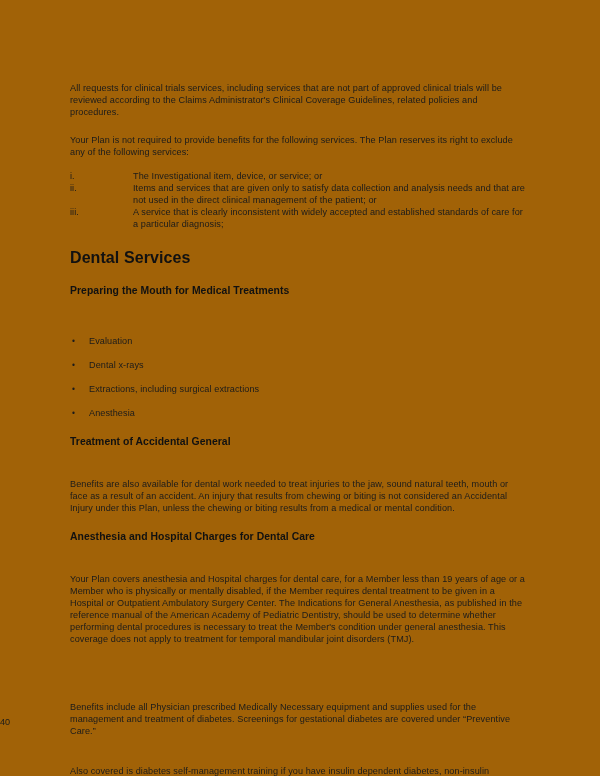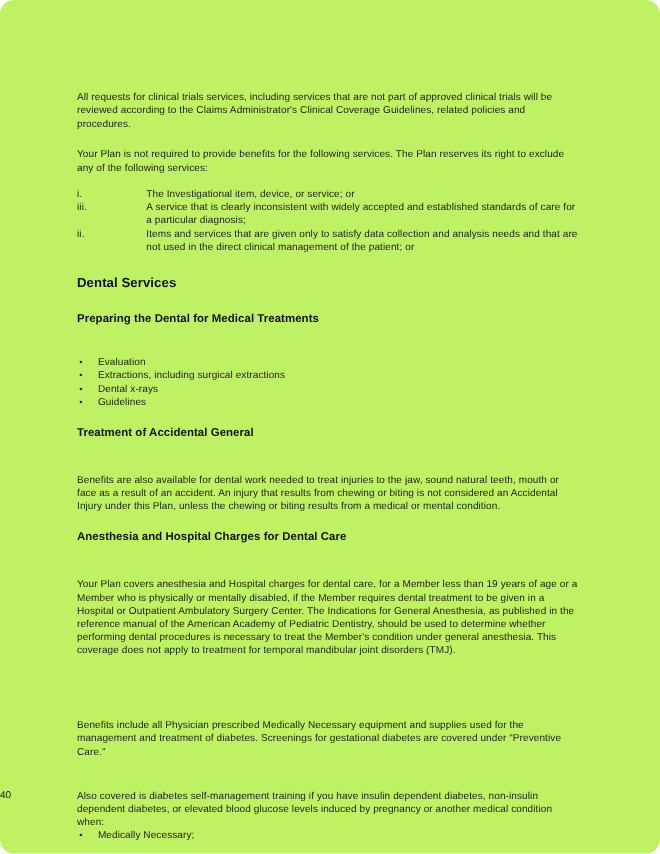--- a/index.html
+++ b/index.html
@@ -14,22 +14,21 @@
     position: relative;
     overflow: hidden;
     font-family: "Liberation Sans", sans-serif;
     color: #1a1a1a;
     -webkit-font-smoothing: antialiased;
   }
 
   .page {
     position: absolute;
     inset: 0;
-    background: #bef264;
-    border-radius: 13px;
+    background: #a16207;
   }
 
   .content {
     position: absolute;
     left: 70px;
     top: 82px;
     width: 458px;
   }
 
   
@@ -61,21 +60,21 @@
     position: absolute;
     left: 0;
     top: 0;
     width: 50px;
     font-size: 9.1px;
     line-height: 12.0px;
   }
 
   
   .h1 {
-    font-size: 12px;
+    font-size: 16px;
     font-weight: bold;
     line-height: 17px;
     margin: 0;
     letter-spacing: 0.005em;
     color: #111111;
   }
   .h2 {
     font-size: 10.4px;
     font-weight: bold;
     line-height: 13px;
@@ -90,20 +89,21 @@
     padding: 0;
     list-style: none;
   }
   .bullet-item {
     position: relative;
     padding-left: 19px;
     font-size: 9.1px;
     line-height: 12.0px;
     color: #1b1b1b;
     letter-spacing: 0.01em;
+    margin-top: 12px;
   }
   .bullet-item::before {
     content: "\2022";
     position: absolute;
     left: 2px;
     top: -0.5px;
     font-size: 8.5px;
     line-height: 12.0px;
     color: #1b1b1b;
   }
@@ -137,47 +137,47 @@
     <p class="para tight">Your Plan is not required to provide benefits for the following services.  The Plan reserves its right to exclude any of the following services:</p>
 
     <div class="sp-12"></div>
 
     <ol class="roman-list">
       <li class="roman-item">
         <span class="roman-marker">i.</span>
         <span>The Investigational item, device, or service; or</span>
       </li>
       <li class="roman-item">
+        <span class="roman-marker">ii.</span>
+        <span>Items and services that are given only to satisfy data collection and analysis needs and that are not used in the direct clinical management of the patient; or</span>
+      </li>
+      <li class="roman-item">
         <span class="roman-marker">iii.</span>
         <span>A service that is clearly inconsistent with widely accepted and established standards of care for a particular diagnosis;</span>
       </li>
-      <li class="roman-item">
-        <span class="roman-marker">ii.</span>
-        <span>Items and services that are given only to satisfy data collection and analysis needs and that are not used in the direct clinical management of the patient; or</span>
-      </li>
     </ol>
 
     <div class="sp-19"></div>
 
     <h1 class="h1">Dental Services</h1>
 
     <div class="sp-18"></div>
 
-    <h2 class="h2">Preparing the Dental for Medical Treatments</h2>
+    <h2 class="h2">Preparing the Mouth for Medical Treatments</h2>
 
     <div class="sp-14"></div>
 
 
     <div class="sp-12"></div>
 
     <ul class="bullet-list">
       <li class="bullet-item">Evaluation</li>
+      <li class="bullet-item">Dental x-rays</li>
       <li class="bullet-item">Extractions, including surgical extractions</li>
-      <li class="bullet-item">Dental x-rays</li>
-      <li class="bullet-item">Guidelines</li>
+      <li class="bullet-item">Anesthesia</li>
     </ul>
 
     <div class="sp-16"></div>
 
     <h2 class="h2">Treatment of Accidental General</h2>
 
     <div class="sp-14"></div>
 
     <p class="para tight">Benefits are also available for dental work needed to treat injuries to the jaw, sound natural teeth, mouth or face as a result of an accident.  An injury that results from chewing or biting is not considered an Accidental Injury under this Plan, unless the chewing or biting results from a medical or mental condition.</p>
 

